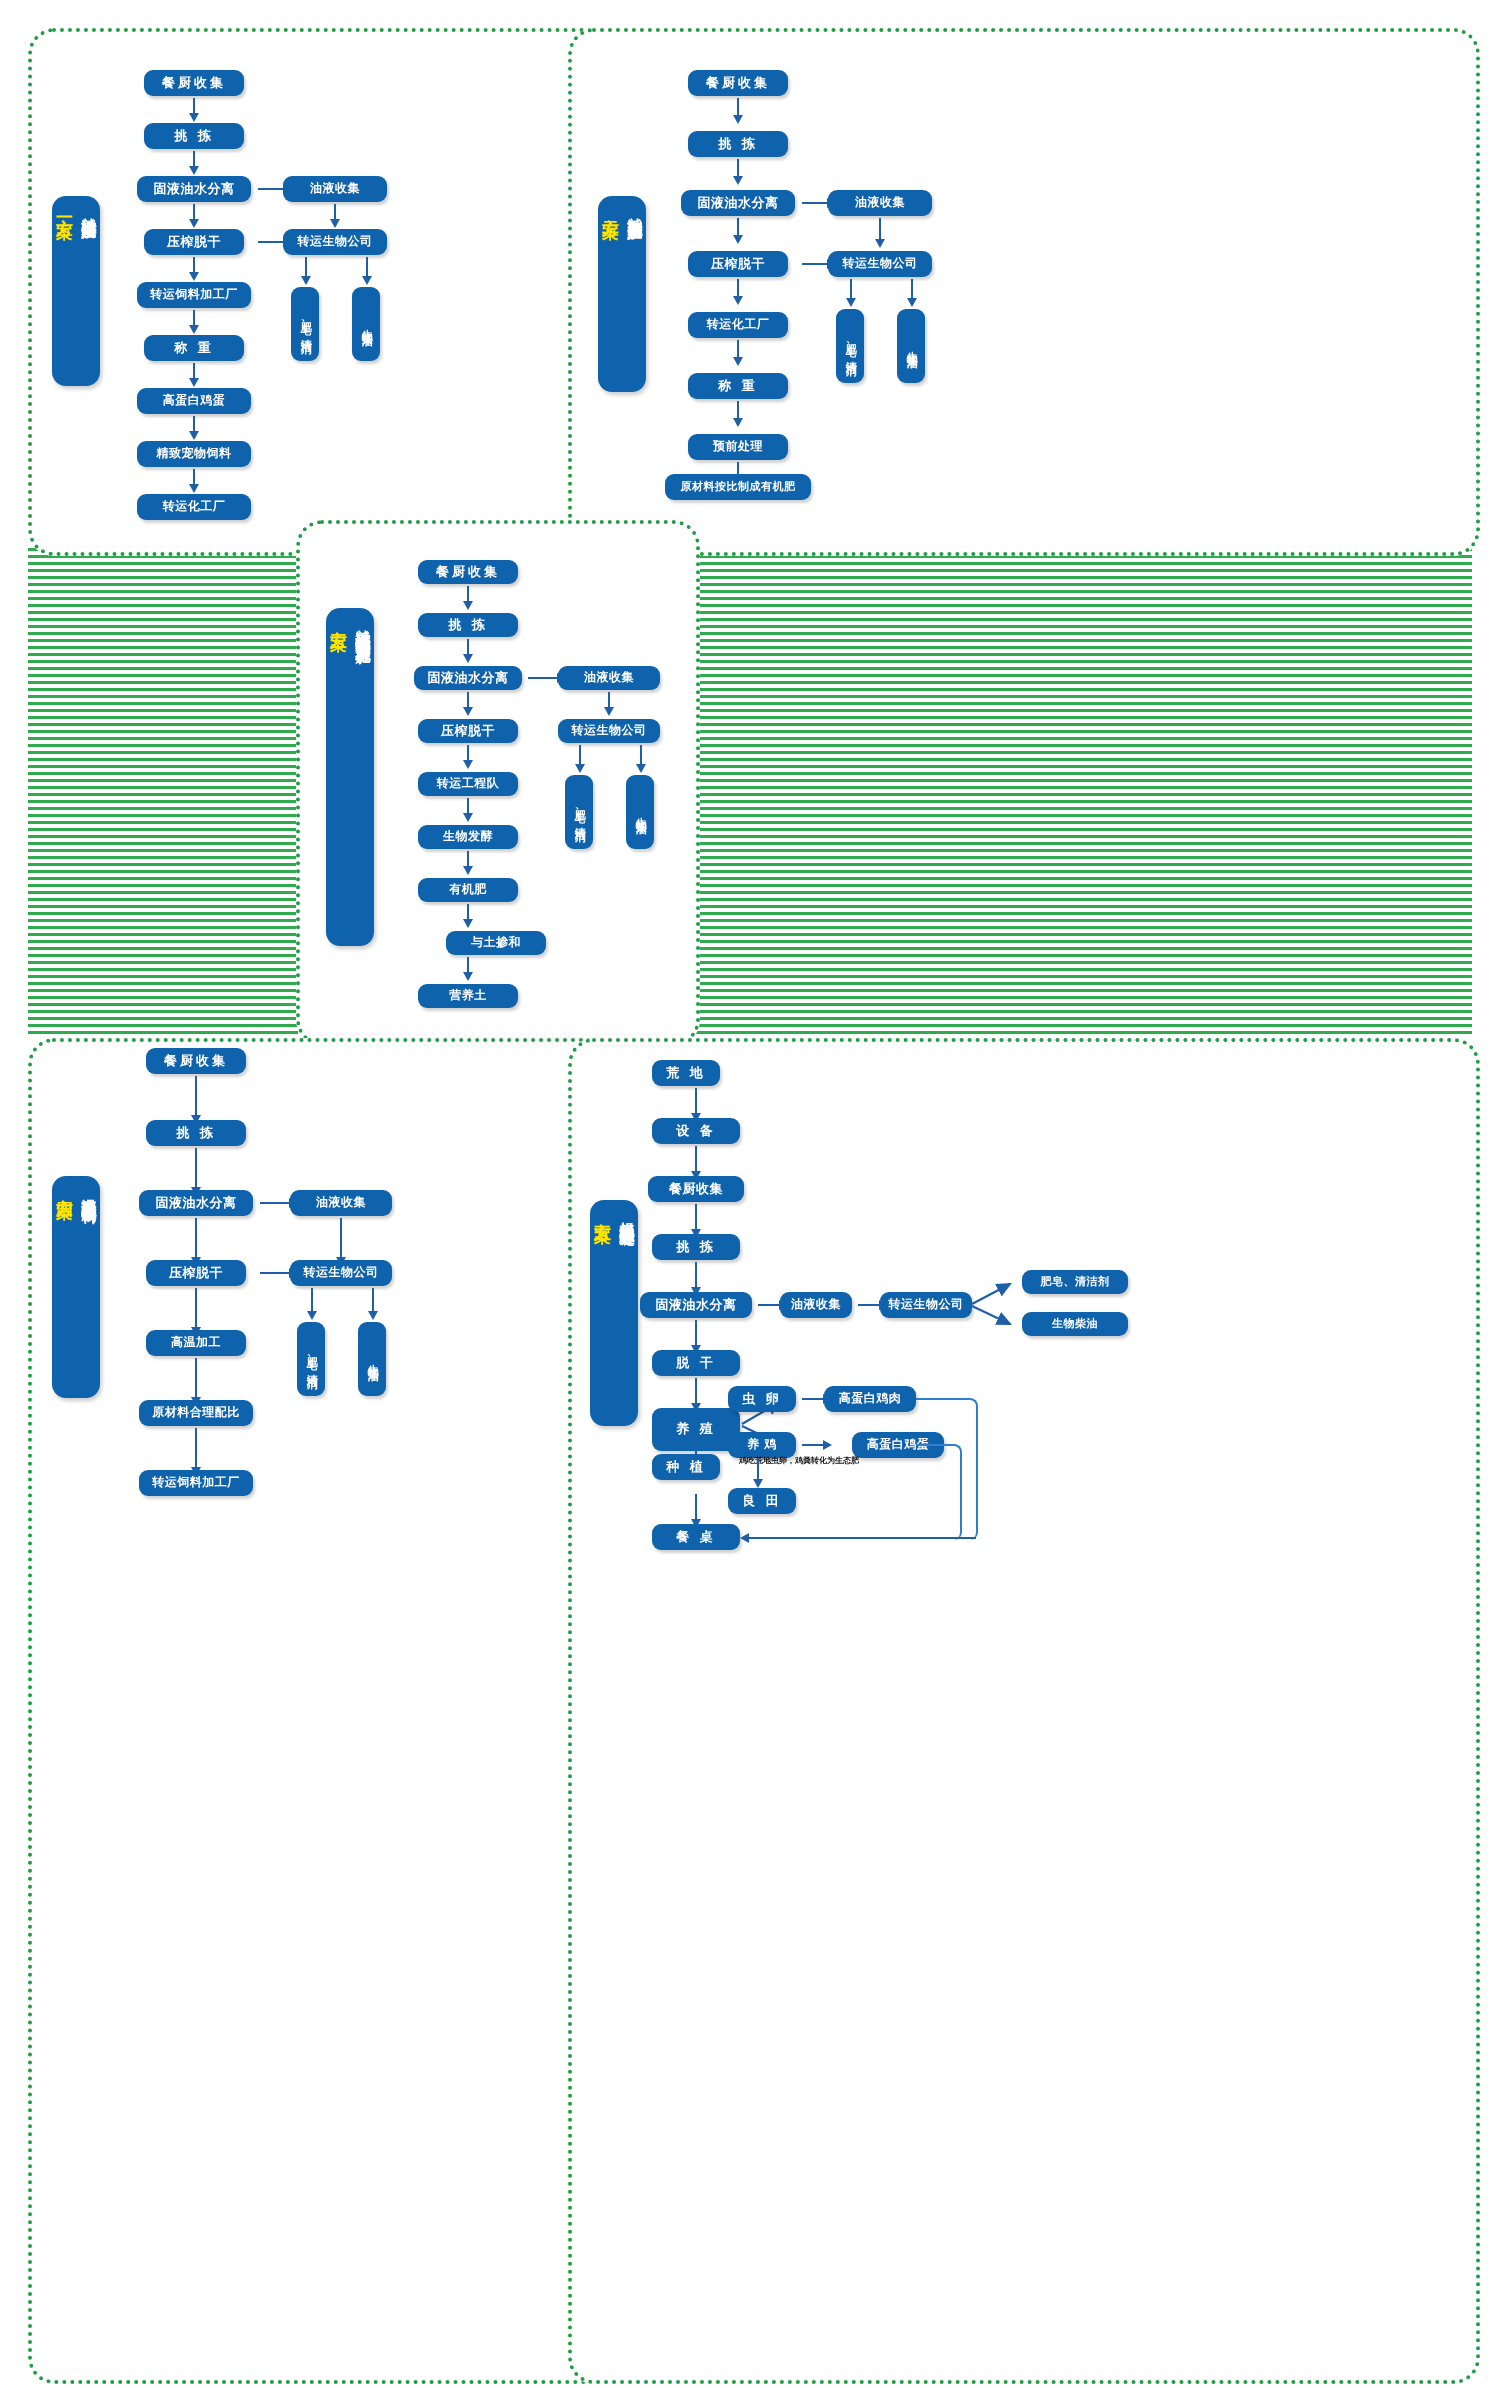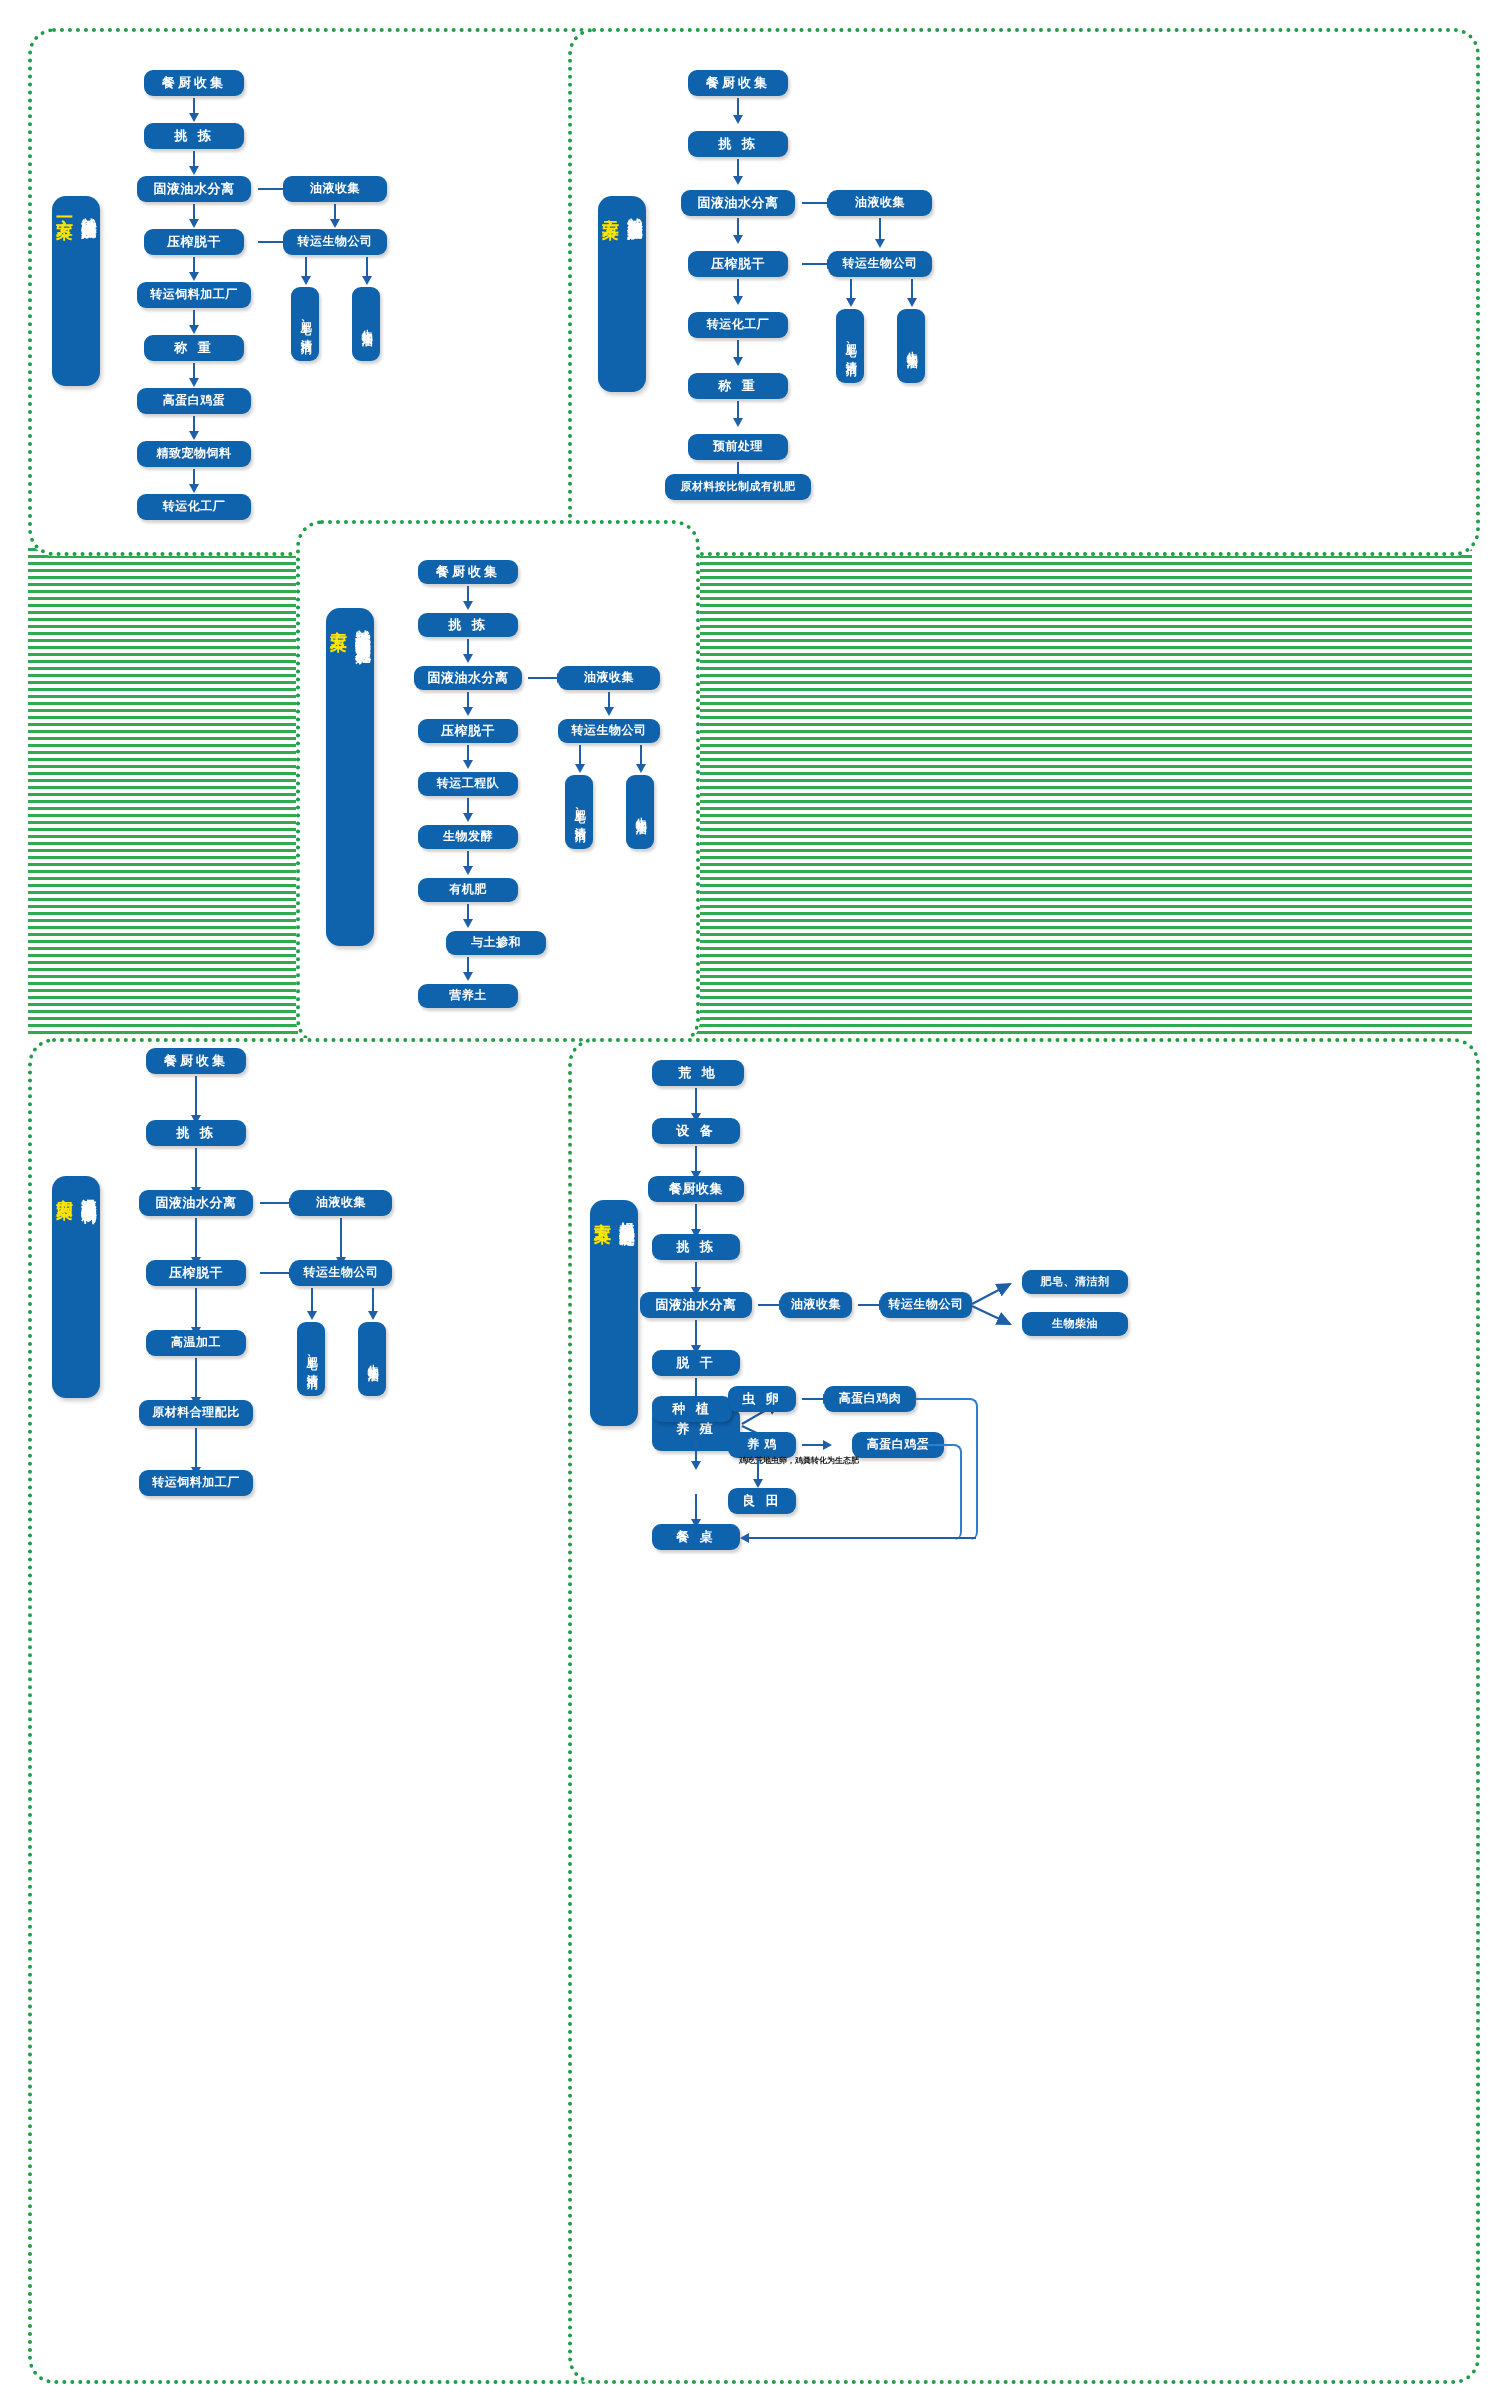--- a/index.html
+++ b/index.html
@@ -198,36 +198,36 @@
   <div class="node vert xs" style="left:297px;top:1322px;width:28px;height:74px;">肥皂、清洁剂</div>
   <div class="node vert xs" style="left:358px;top:1322px;width:28px;height:74px;">生物柴油</div>
 
   <div class="panel" style="left:568px;top:1038px;width:904px;height:1338px;"></div>
 
   <div class="banner" style="left:590px;top:1200px;width:48px;height:226px;">
     <span class="bk">方案五</span>
     <span class="bt">规模化种植生态产业链</span>
   </div>
 
-  <div class="node wide" style="left:652px;top:1060px;width:92px;height:26px;">荒 地</div>
+  <div class="node wide" style="left:652px;top:1060px;width:68px;height:26px;">荒 地</div>
   <div class="varrow" style="left:695px;top:1088px;height:26px;"></div>
   <div class="node wide" style="left:652px;top:1118px;width:88px;height:26px;">设 备</div>
   <div class="varrow" style="left:695px;top:1146px;height:26px;"></div>
   <div class="node" style="left:648px;top:1176px;width:96px;height:26px;">餐厨收集</div>
   <div class="varrow" style="left:695px;top:1204px;height:26px;"></div>
   <div class="node wide" style="left:652px;top:1234px;width:88px;height:26px;">挑 拣</div>
   <div class="varrow" style="left:695px;top:1262px;height:26px;"></div>
   <div class="node" style="left:640px;top:1292px;width:112px;height:26px;">固液油水分离</div>
   <div class="harrow" style="left:758px;top:1304px;width:22px;"></div>
   <div class="varrow" style="left:695px;top:1320px;height:26px;"></div>
   <div class="node wide" style="left:652px;top:1350px;width:88px;height:26px;">脱 干</div>
   <div class="varrow" style="left:695px;top:1378px;height:26px;"></div>
   <div class="node wide" style="left:652px;top:1408px;width:88px;height:43px;">养 殖</div>
   <div class="varrow" style="left:695px;top:1436px;height:26px;"></div>
-  <div class="node wide" style="left:652px;top:1396px;width:80px;height:26px;">种 植</div>
+  <div class="node wide" style="left:652px;top:1454px;width:68px;height:26px;">种 植</div>
   <div class="varrow" style="left:695px;top:1494px;height:26px;"></div>
   <div class="node wide" style="left:652px;top:1524px;width:88px;height:26px;">餐 桌</div>
 
   <div class="node sm" style="left:780px;top:1292px;width:72px;height:26px;">油液收集</div>
   <div class="harrow" style="left:858px;top:1304px;width:22px;"></div>
   <div class="node sm" style="left:880px;top:1292px;width:92px;height:26px;">转运生物公司</div>
   <svg class="diag" style="left:968px;top:1272px;width:60px;height:60px;" viewBox="0 0 60 60">
     <defs>
         <marker id="ah1" markerWidth="7" markerHeight="7" refX="6" refY="3.2" orient="auto">
           <path d="M0,0 L7,3.2 L0,6.4 z" fill="#1f5fa8"></path>

